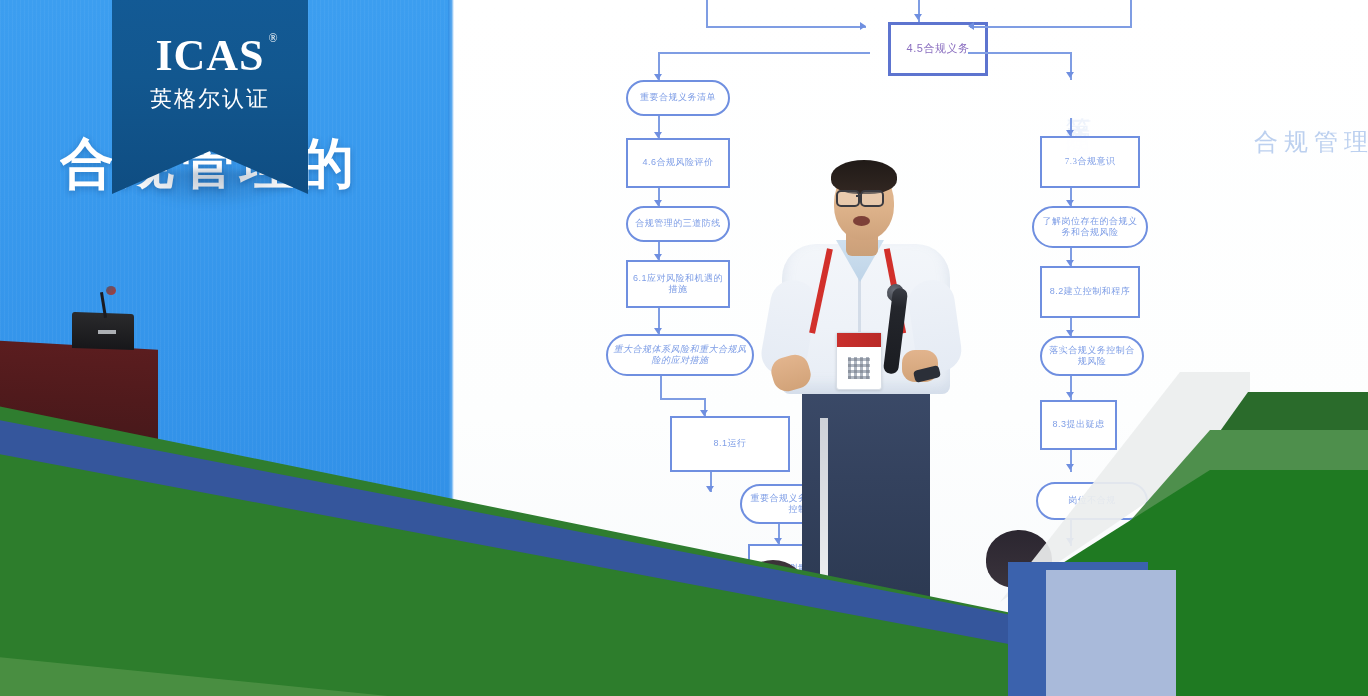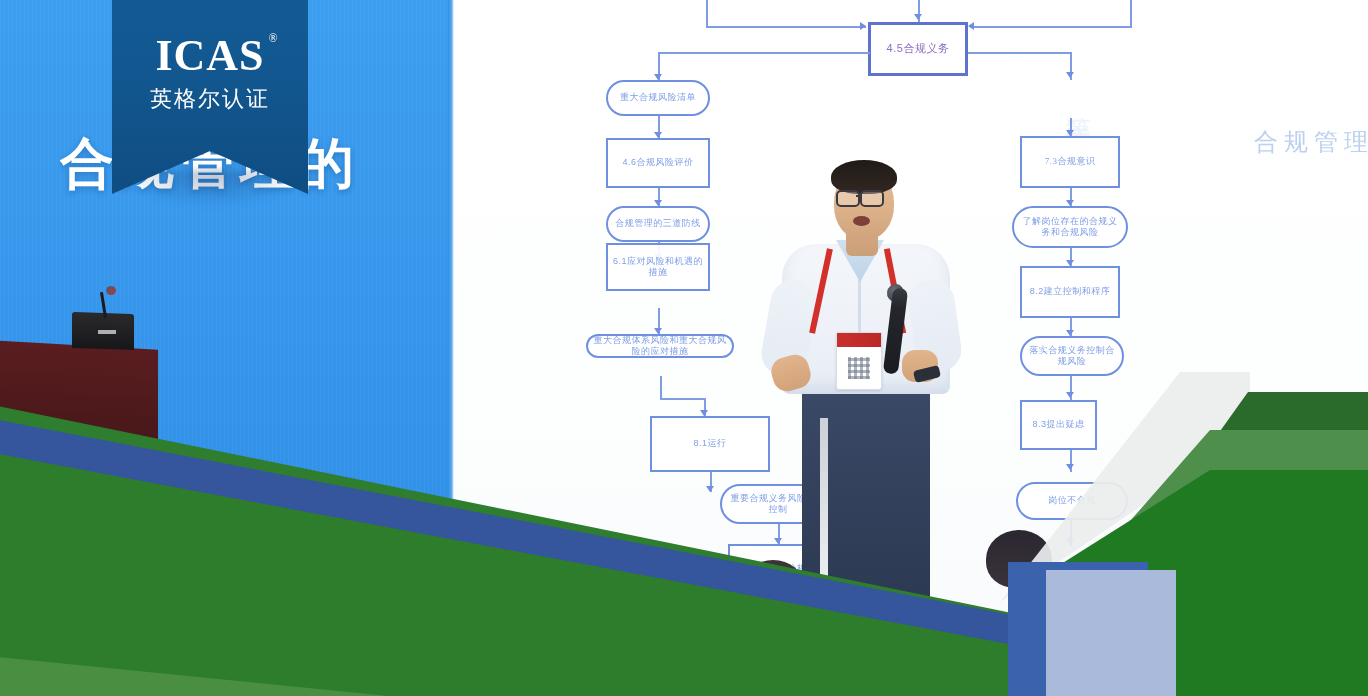--- a/index.html
+++ b/index.html
@@ -96,21 +96,21 @@
     background:linear-gradient(135deg,#4a5a78,#b03a34);
   }
 
   
   .fc{position:absolute;left:454px;top:0;width:914px;height:696px;}
   .node{
     position:absolute;box-sizing:border-box;
     border:2px solid #6f8fe0;background:rgba(255,255,255,.92);
     color:#7f9ee6;display:flex;align-items:center;justify-content:center;
     text-align:center;line-height:1.25;letter-spacing:.5px;
-    font-size:9px;padding:2px 4px;
+    font-size:9px;padding:2px 4px;margin-left:20px;
   }
   .node.pill{border-radius:999px;}
   .node.strong{border-color:#5d74cf;border-width:3px;color:#8b6fc0;font-size:11px;}
   .lnk{position:absolute;background:#7f9de3;}
   .lnk.h{height:1.6px;}
   .lnk.v{width:1.6px;}
   .arr{
     position:absolute;width:0;height:0;
     border-left:4px solid transparent;border-right:4px solid transparent;
     border-top:6px solid #6f8fe0;
@@ -365,37 +365,37 @@
     <div class="arr" style="left:460px;top:14px;"></div>
 
     <div class="lnk h" style="left:204px;top:52px;width:212px;"></div>
     <div class="lnk v" style="left:204px;top:52px;height:30px;"></div>
     <div class="arr" style="left:200px;top:74px;"></div>
 
     <div class="lnk h" style="left:514px;top:52px;width:104px;"></div>
     <div class="lnk v" style="left:616px;top:52px;height:28px;"></div>
     <div class="arr" style="left:612px;top:72px;"></div>
 
-    <div class="node pill" style="left:152px;top:80px;width:104px;height:36px;">重大合规风险清单</div>
+    <div class="node pill" style="left:152px;top:80px;width:104px;height:36px;">重要合规义务清单</div>
     <div class="lnk v" style="left:204px;top:116px;height:22px;"></div>
     <div class="arr" style="left:200px;top:132px;"></div>
 
     <div class="node" style="left:152px;top:138px;width:104px;height:50px;">4.6合规风险评价</div>
     <div class="lnk v" style="left:204px;top:188px;height:18px;"></div>
     <div class="arr" style="left:200px;top:200px;"></div>
 
     <div class="node pill" style="left:152px;top:206px;width:104px;height:36px;">合规管理的三道防线</div>
     <div class="lnk v" style="left:204px;top:242px;height:18px;"></div>
     <div class="arr" style="left:200px;top:254px;"></div>
 
-    <div class="node" style="left:152px;top:243px;width:104px;height:48px;">6.1应对风险和机遇的措施</div>
+    <div class="node" style="left:152px;top:260px;width:104px;height:48px;">6.1应对风险和机遇的措施</div>
     <div class="lnk v" style="left:204px;top:308px;height:26px;"></div>
     <div class="arr" style="left:200px;top:328px;"></div>
 
-    <div class="node pill" style="left:132px;top:334px;width:148px;height:24px;">重大合规体系风险和重大合规风险的应对措施</div>
+    <div class="node pill" style="left:132px;top:334px;width:148px;height:42px;font-style:italic;">重大合规体系风险和重大合规风险的应对措施</div>
     <div class="lnk v" style="left:206px;top:376px;height:24px;"></div>
     <div class="lnk h" style="left:206px;top:398px;width:46px;"></div>
     <div class="lnk v" style="left:250px;top:398px;height:18px;"></div>
     <div class="arr" style="left:246px;top:410px;"></div>
 
     <div class="node" style="left:196px;top:416px;width:120px;height:56px;">8.1运行</div>
     <div class="lnk v" style="left:256px;top:472px;height:20px;"></div>
     <div class="arr" style="left:252px;top:486px;"></div>
 
     <div class="node pill" style="left:266px;top:484px;width:116px;height:40px;">重要合规义务风险得到控制</div>

